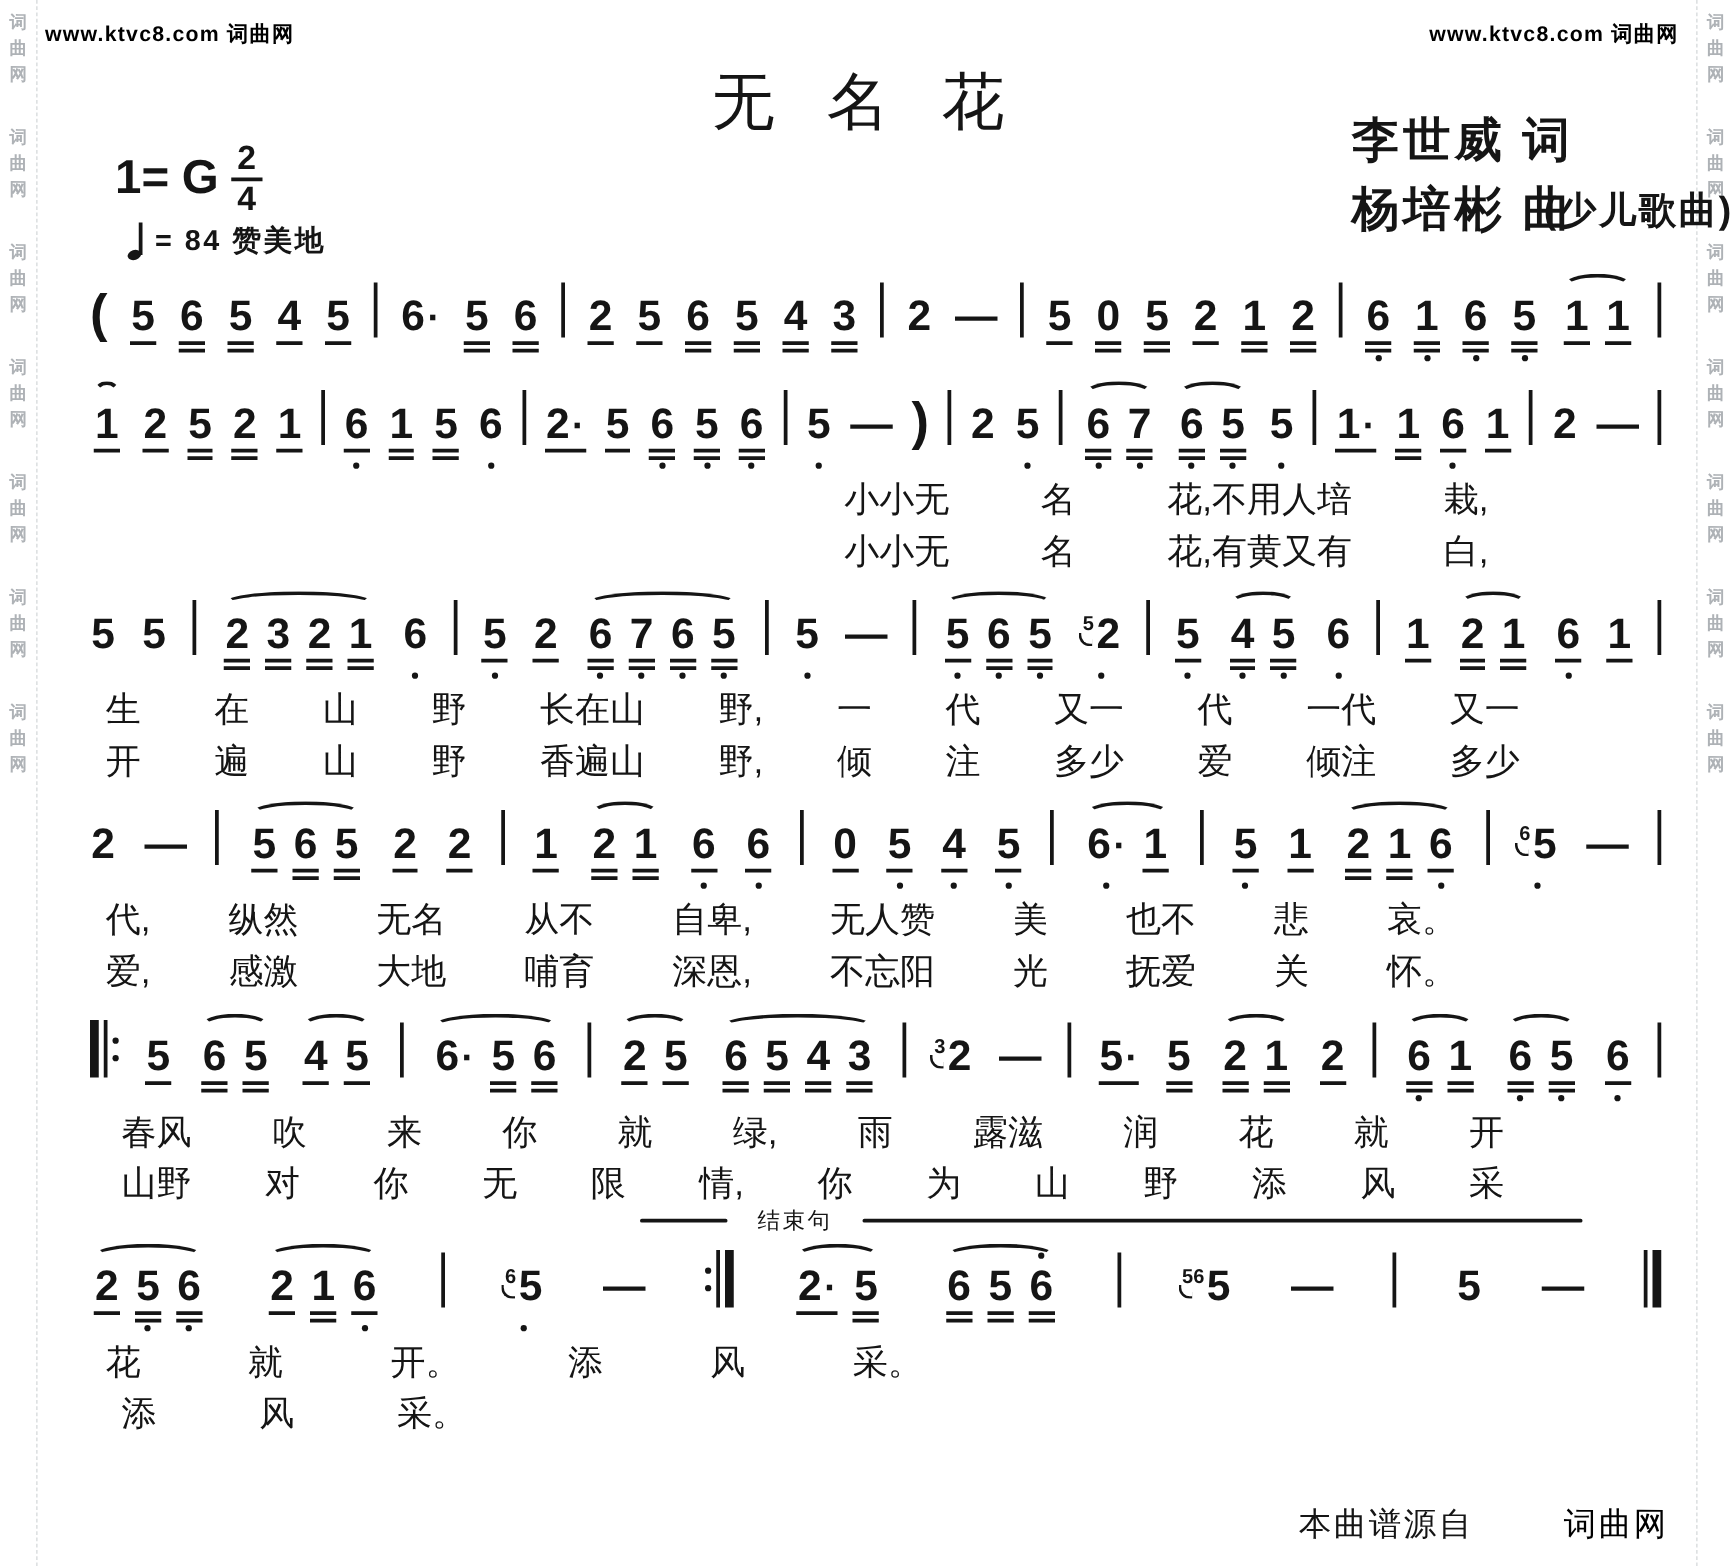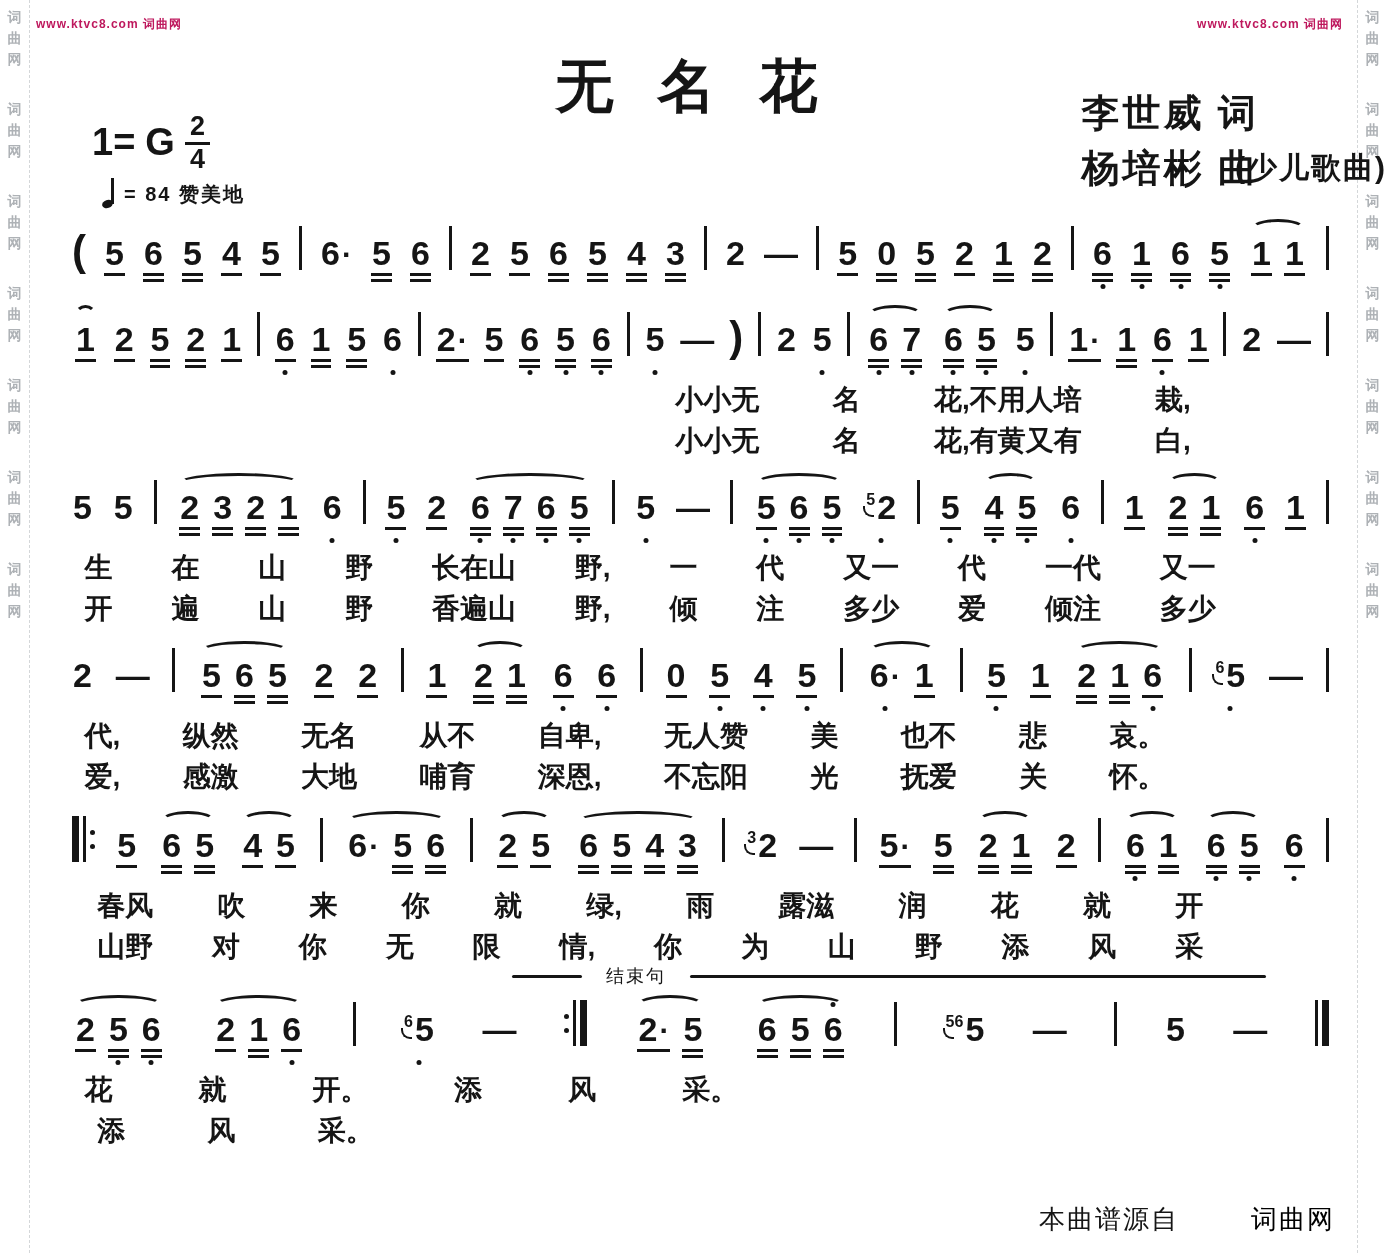--- a/index.html
+++ b/index.html
@@ -9,35 +9,35 @@
     font-family:"Liberation Sans","DejaVu Sans",sans-serif;
   }
   
   .edge{position:absolute;top:0;bottom:0;width:30px;color:#aeb2b6;font-size:14px;
         font-weight:bold;text-align:center;padding-top:6px;box-sizing:border-box}
   .edge.left{left:0;border-right:1px dashed #d4d7d9}
   .edge.right{right:0;border-left:1px dashed #d4d7d9}
   .edge span{display:block;margin:3px 0}
   .edge span.gap{height:26px}
   
-  .wm-top{position:absolute;top:16px;font-size:12px;font-weight:bold;color:#be185d;letter-spacing:1px}
+  .wm-top{position:absolute;top:16px;font-size:17px;font-weight:bold;color:#000000;letter-spacing:1px}
   .wm-top.l{left:36px}
   .wm-top.r{right:44px}
   .title{position:absolute;top:48px;left:0;right:0;text-align:center;
-         font-size:58px;font-weight:bold;letter-spacing:14px}
+         font-size:50px;font-weight:normal;letter-spacing:14px}
   .subtitle{position:absolute;top:148px;left:0;right:0;text-align:right;
             font-size:30px;font-weight:bold;letter-spacing:2px}
   .credits{position:absolute;top:86px;right:128px;font-size:38px;font-weight:bold;
            line-height:1.45;letter-spacing:3px;text-align:left}
   .keysig{position:absolute;top:112px;left:92px;font-size:38px;font-weight:bold;
           display:flex;align-items:center;gap:10px}
   .meter{display:inline-flex;flex-direction:column;align-items:center;font-size:27px;
          line-height:1.05;font-weight:bold}
   .meter .num{padding:0 5px 2px;border-bottom:3px solid #151515}
-  .tempo{position:absolute;top:176px;left:102px;font-size:20px;font-weight:bold;
+  .tempo{position:absolute;top:176px;left:102px;font-size:23px;font-weight:bold;
          display:flex;align-items:flex-end;gap:8px;letter-spacing:2px}
   .qnote{position:relative;width:14px;height:32px;display:inline-block}
   .qnote::before{content:"";position:absolute;left:0;bottom:0;width:11px;height:8px;
                  background:#151515;border-radius:50%;transform:rotate(-18deg)}
   .qnote::after{content:"";position:absolute;left:9px;bottom:4px;width:3px;height:26px;background:#151515}
   
   .score{position:absolute;left:72px;right:58px;top:212px}
   .sysblock{position:relative}
   .sys{display:flex;justify-content:space-between;align-items:flex-end;
        padding:22px 0 20px}
@@ -58,21 +58,21 @@
   .slur::before{content:"";position:absolute;left:3px;right:3px;top:-17px;height:13px;
                 border:3px solid transparent;border-top:3px solid #151515;border-radius:50%}
   .bar{width:3px;height:44px;background:#151515}
   .dash{font-size:34px;font-weight:bold;line-height:1}
   .paren{font-size:42px;font-weight:bold;line-height:.9}
   .rpt,.final{display:flex;align-items:center;gap:4px;height:46px}
   .rpt .thick,.final .thick{width:7px;height:46px;background:#151515}
   .rpt .thin,.final .thin{width:3px;height:46px;background:#151515}
   .rptdots{display:flex;flex-direction:column;gap:9px;justify-content:center}
   .rptdots i{width:5px;height:5px;border-radius:50%;background:#151515}
-  .lyrics{display:flex;justify-content:space-between;font-size:28px;font-weight:bold;
+  .lyrics{display:flex;justify-content:space-between;font-size:28px;font-weight:normal;
           line-height:1.25;margin-top:6px}
   .ending{position:absolute;top:-14px;left:35%;right:5%;display:flex;align-items:center;
           gap:24px;font-size:18px;font-weight:normal;letter-spacing:2px}
   .ending .line1{width:70px;height:3px;background:#151515;border-radius:3px}
   .ending .line2{flex:1;height:3px;background:#151515;border-radius:3px}
   
   .footer{position:absolute;bottom:16px;right:52px;display:flex;gap:72px;
           font-size:26px;font-weight:normal;letter-spacing:2px}
 </style>
 </head>

